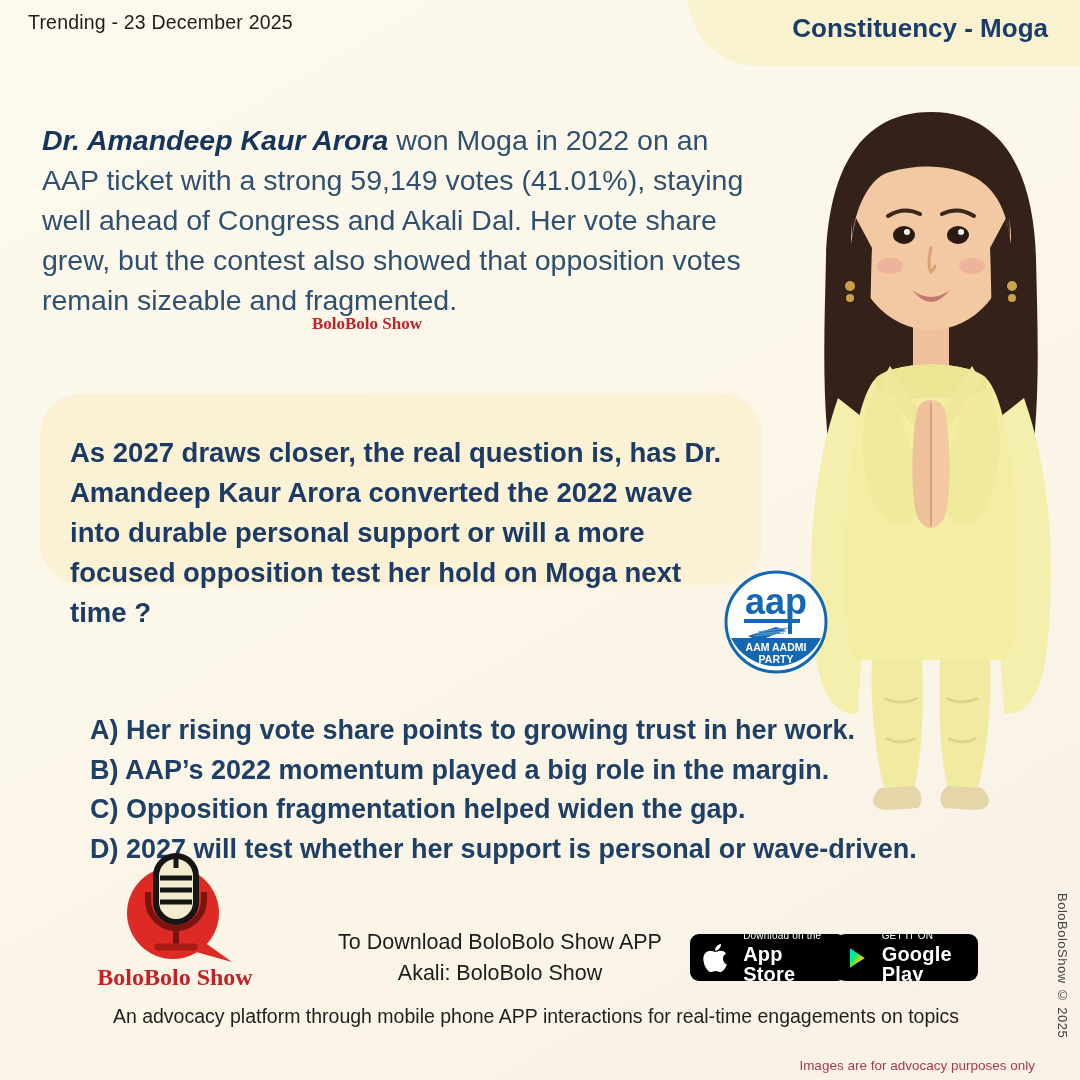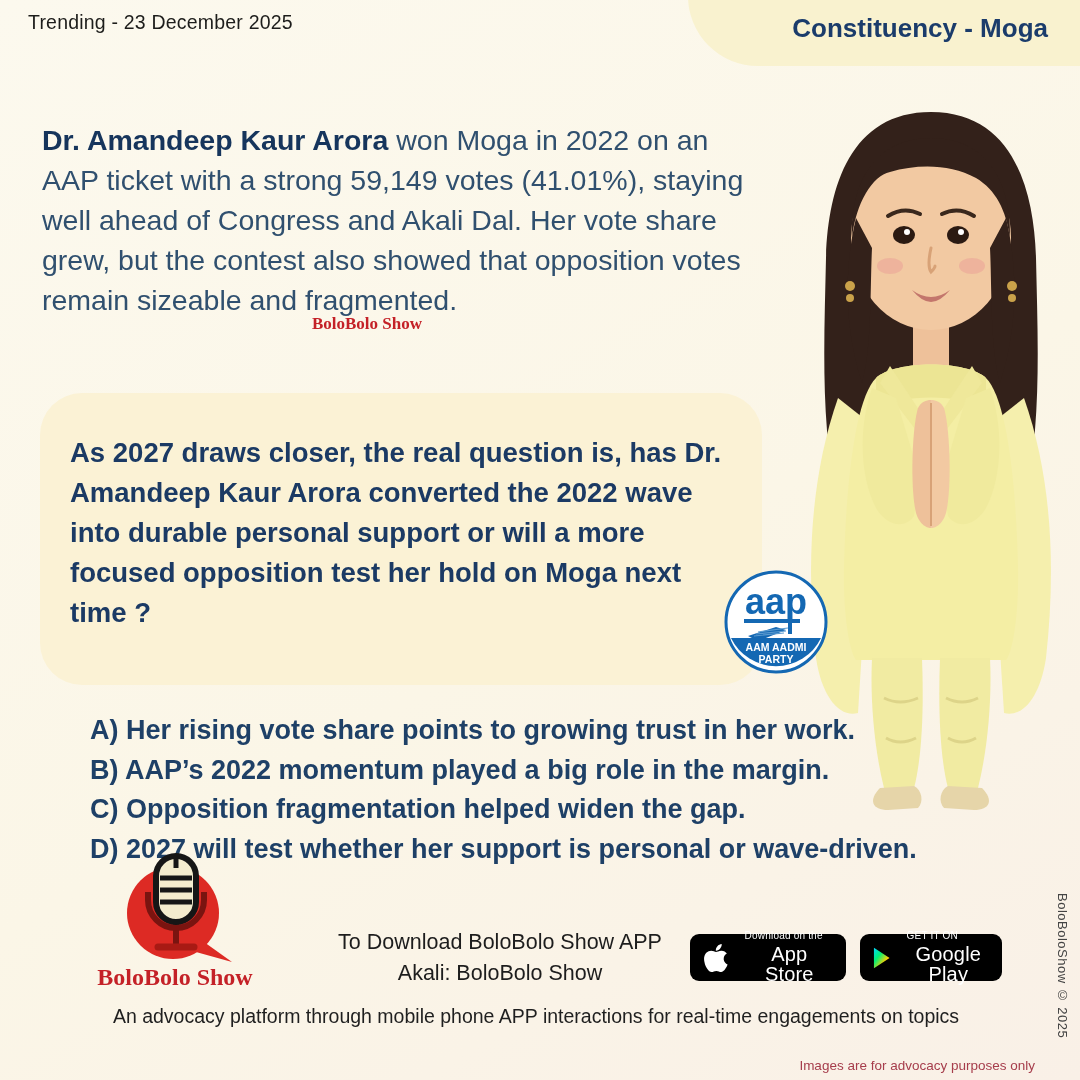--- a/index.html
+++ b/index.html
@@ -7,48 +7,48 @@
   .page{position:relative;width:1080px;height:1080px;overflow:hidden;
         background:linear-gradient(150deg,#fcf9ee 0%,#fbf6e7 55%,#f9f0e7 100%);}
 
   .trending{position:absolute;left:28px;top:11px;font-size:19.5px;color:#1d1d1b;letter-spacing:.2px;}
 
   .corner-blob{position:absolute;left:688px;top:-18px;right:0;height:84px;
                background:#f9f2cf;border-bottom-left-radius:70px;}
   .constituency{position:absolute;right:32px;top:13px;font-size:26px;font-weight:bold;color:#1b3c6b;}
 
   .intro{position:absolute;left:42px;top:120px;width:724px;font-size:28.5px;line-height:40px;color:#30506f;}
-  .intro b{color:#16355c;font-weight:bold;}
+  .intro b{color:#16355c;font-weight:bold;font-style:italic;}
   .wordmark-sm{position:absolute;left:42px;top:314px;width:650px;text-align:center;
                font-family:"Liberation Serif",serif;font-weight:bold;font-size:17px;color:#c42127;}
 
-  .question-box{position:absolute;left:40px;top:393px;width:722px;height:292px;
+  .question-box{position:absolute;left:40px;top:393px;width:722px;height:192px;
                 background:#fbf2d5;border-radius:42px;box-sizing:border-box;padding:40px 30px 0 30px;}
   .question-box .q-text{font-size:27.5px;font-weight:bold;color:#1b3a64;line-height:40px;}
 
   .options{position:absolute;left:42px;top:711px;width:920px;margin-left:48px;}
   .options .opt{font-size:27px;font-weight:bold;color:#1e4067;line-height:39.5px;font-weight:600;}
 
   .figure-wrap{position:absolute;left:780px;top:98px;width:302px;height:734px;}
   .aap-logo{position:absolute;left:724px;top:570px;width:104px;height:104px;}
 
   .bb-logo{position:absolute;left:108px;top:850px;width:150px;height:116px;}
   .bb-wordmark{position:absolute;left:70px;top:964px;width:210px;text-align:center;
                font-family:"Liberation Serif",serif;font-weight:bold;font-size:24px;color:#c42127;}
 
   .download-block{position:absolute;left:320px;top:927px;width:360px;text-align:center;
                   font-size:21.5px;color:#1d1d1d;line-height:31px;}
 
   .badge{position:absolute;height:47px;background:#000;border-radius:9px;color:#fff;
          display:flex;align-items:center;box-sizing:border-box;padding:0 12px;gap:15px;}
   .badge-appstore{left:690px;top:934px;width:156px;}
-  .badge-gplay{left:860px;top:934px;width:142px;}
+  .badge-gplay{left:836px;top:934px;width:142px;}
   .badge .txt{display:flex;flex-direction:column;line-height:1;}
   .badge .small{font-size:10px;letter-spacing:.2px;margin-bottom:3px;}
-  .badge .big{font-size:20px;font-weight:normal;letter-spacing:.2px;text-align:center;}
+  .badge .big{font-size:20px;font-weight:bold;letter-spacing:.2px;}
 
   .tagline{position:absolute;left:30px;top:1003px;width:1012px;text-align:center;
            font-size:19.5px;font-weight:normal;color:#1f1f1f;line-height:27px;}
   .ref-note{position:absolute;right:45px;top:1058px;font-size:13.5px;color:#a63d4c;}
   .side-copy{position:absolute;right:10px;top:893px;writing-mode:vertical-rl;
              font-size:13px;color:#444;letter-spacing:.5px;}
 </style>
 </head>
 <body>
 

